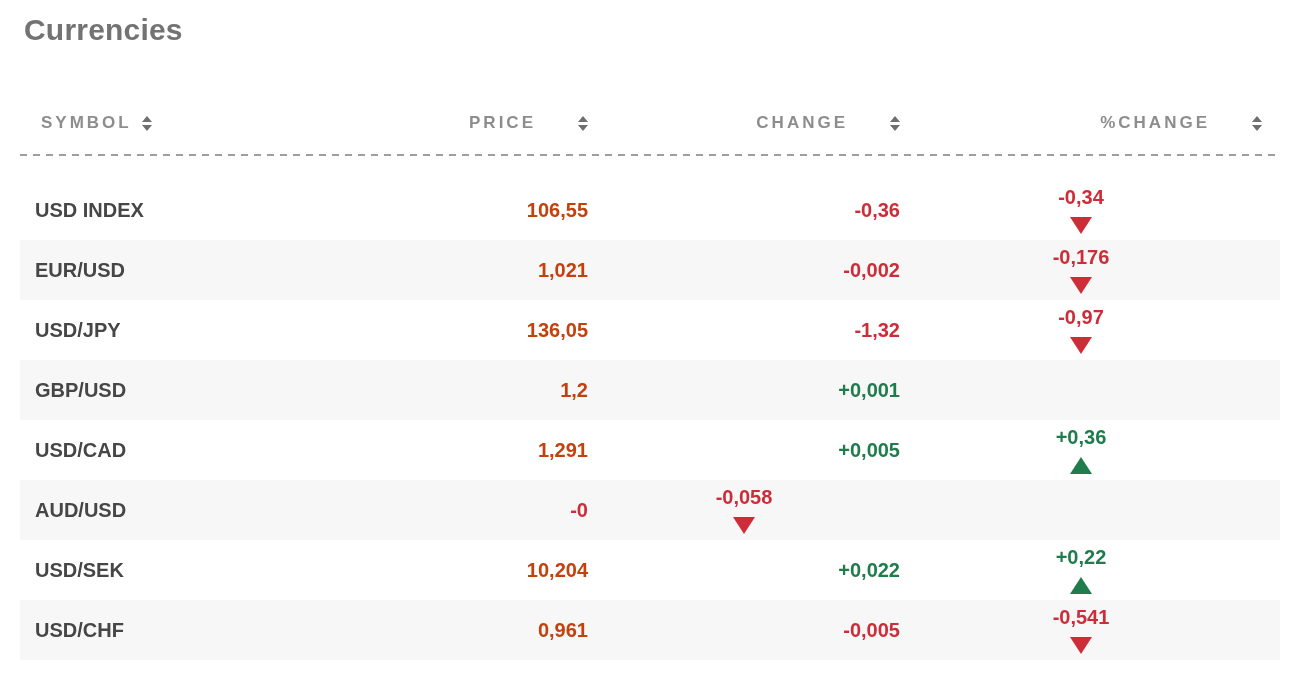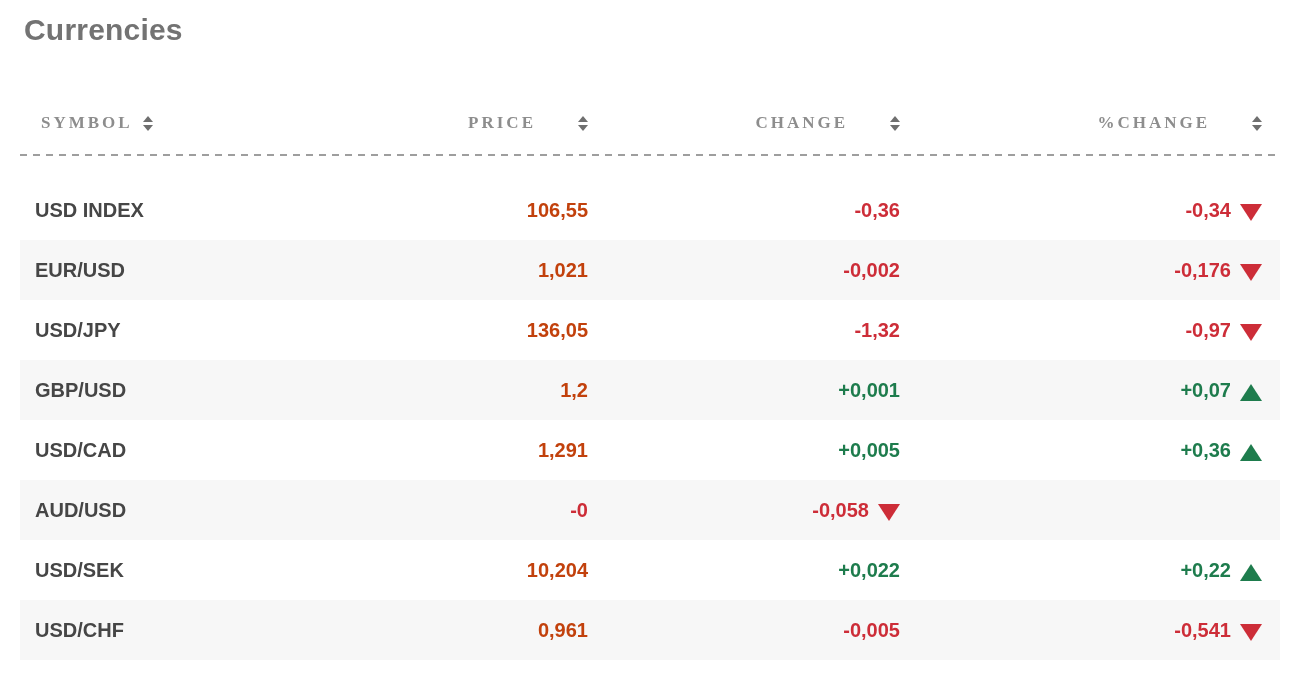--- a/index.html
+++ b/index.html
@@ -37,21 +37,21 @@
     margin-top: 45px;
     height: 62px;
   }
   .th {
     display: flex;
     align-items: center;
     background: none;
     border: none;
     padding: 0;
     cursor: pointer;
-    font-family: Liberation Serif, serif;
+    font-family: Liberation Sans, sans-serif;
     font-size: 17px;
     font-weight: bold;
     letter-spacing: 3px;
     color: #8d8d8d;
   }
   .th.right { justify-content: flex-end; gap: 32px; }
   .th.left  { padding-left: 6px; }
   
   .sort {
     display: inline-flex;
@@ -91,22 +91,23 @@
     font-size: 20px;
     font-weight: bold;
     color: #c2410c;
     text-align: right;
   }
   .row.down .cell.change, .row.down .cell.pct { color: var(--neg, #cd2d38); }
   .row.up   .cell.change, .row.up   .cell.pct { color: var(--pos, #1e7c4d); }
   .cell.pct {
     display: flex;
     justify-content: flex-end;
-    align-items: flex-end;
+    align-items: center;
     gap: 9px;
+    flex-direction: column;
   }
   
   .tri { width: 0; height: 0; flex: 0 0 auto; transform: translateY(-1px); }
   .row.down .tri {
     border-left: 11px solid transparent;
     border-right: 11px solid transparent;
     border-top: 17px solid var(--neg, #cd2d38);
   }
   .row.up .tri {
     border-left: 11px solid transparent;
@@ -183,24 +184,20 @@
       <div class="cell num pct">
         <span>-0,97</span>
         <span class="tri"></span>
       </div>
     </div>
 
     <div class="row grid-cols up">
       <div class="cell sym">GBP/USD</div>
       <div class="cell num price">1,2</div>
       <div class="cell num change">+0,001</div>
-      <div class="cell num pct">
-        <span>+0,07</span>
-        <span class="tri"></span>
-      </div>
     </div>
 
     <div class="row grid-cols up">
       <div class="cell sym">USD/CAD</div>
       <div class="cell num price">1,291</div>
       <div class="cell num change">+0,005</div>
       <div class="cell num pct">
         <span>+0,36</span>
         <span class="tri"></span>
       </div>

